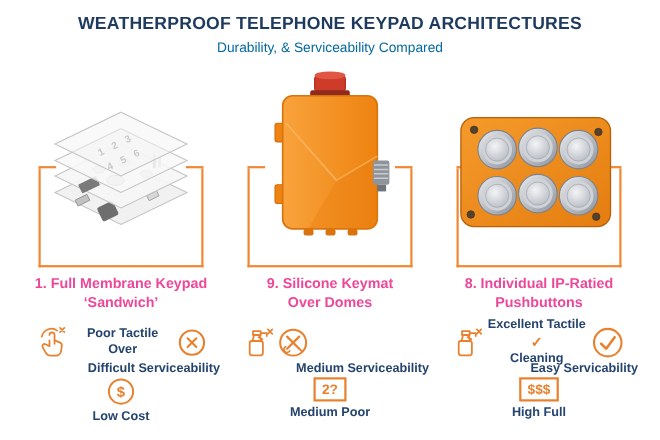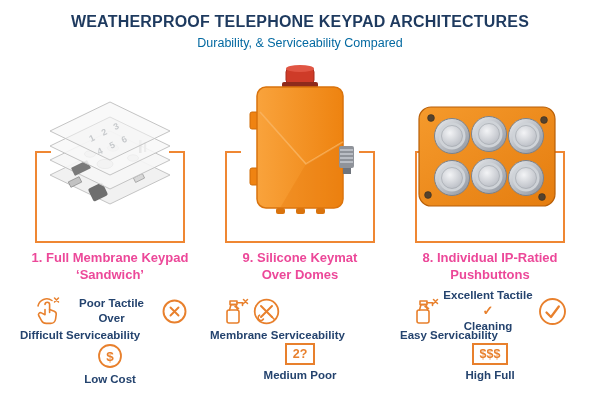--- a/index.html
+++ b/index.html
@@ -16,21 +16,21 @@
   .bracket::before,.bracket::after{content:"";position:absolute;top:-2px;width:16px;
            border-top:2px solid #ef8733;}
   .bracket::before{left:-2px;} .bracket::after{right:-2px;}
   .illus{position:absolute;z-index:2;}
   .illus-1{left:15px;top:92px;} .illus-2{left:30px;top:60px;} .illus-3{left:12px;top:104px;}
   .col-title{position:absolute;top:250px;left:0;right:0;text-align:center;z-index:3;
            color:#ec4899;font-size:13px;font-weight:bold;line-height:1.28;}
   .attr1{position:absolute;top:291px;left:12px;right:12px;height:40px;
            display:flex;align-items:center;gap:3px;}
   .alabel{flex:1;text-align:center;color:#24436e;font-size:11.5px;font-weight:600;line-height:1.3;}
-  .attr2{position:absolute;top:329px;left:0;right:0;text-align:left;
+  .attr2{position:absolute;top:329px;left:0;right:0;text-align:right;
            color:#24436e;font-size:11.5px;font-weight:600;}
   .attr3{position:absolute;top:343px;left:0;right:0;display:flex;flex-direction:column;
            align-items:center;gap:3px;}
   .attr3 .alabel{flex:none;}
   .cost-box{display:inline-block;border:2px solid #e8802d;color:#e8802d;font-weight:bold;
            font-size:12.5px;padding:1px 6px;line-height:1.3;background:#fff;}
   .inline-check{color:#e8802d;font-weight:bold;font-size:13px;}
   .oicon{flex:none;}
   svg .ostroke{stroke:#e8802d;fill:none;stroke-linecap:round;stroke-linejoin:round;}
 </style>
@@ -161,21 +161,21 @@
       </svg>
       <svg class="oicon" width="29" height="29" viewBox="0 0 29 29">
         <circle class="ostroke" cx="14.5" cy="14.5" r="11.8" stroke-width="1.8"></circle>
         <path class="ostroke" stroke-width="2" d="M9 20 L20 9"></path>
         <path class="ostroke" stroke-width="1.6" d="M7.6 18.2 a2.8 2.8 0 1 0 3.8 3.8"></path>
         <path class="ostroke" stroke-width="2" d="M9 9 L20 20"></path>
         <path class="ostroke" stroke-width="1.6" d="M20 20 l2.2 2.2"></path>
       </svg>
     </div>
 
-    <div class="attr2">Membrane Serviceability</div>
+    <div class="attr2">Medium Serviceability</div>
 
     <div class="attr3">
       <span class="cost-box">2?</span>
       <div class="alabel">Medium Poor</div>
     </div>
   </div>
 
   <div class="col col-3">
     <div class="bracket"></div>
 

